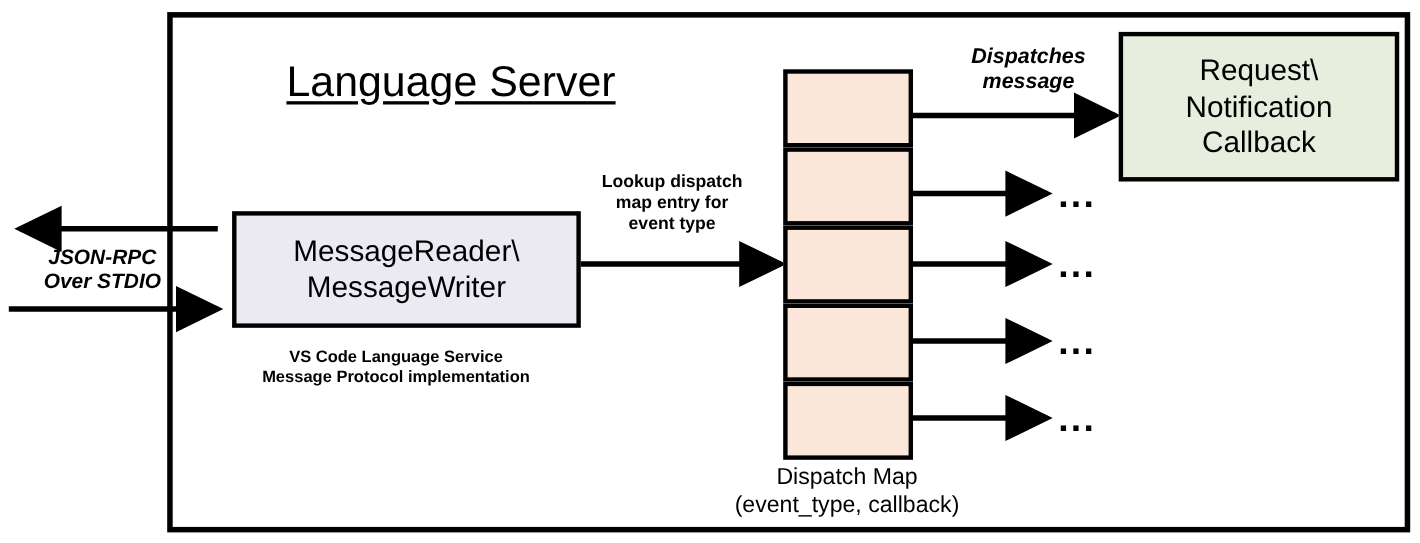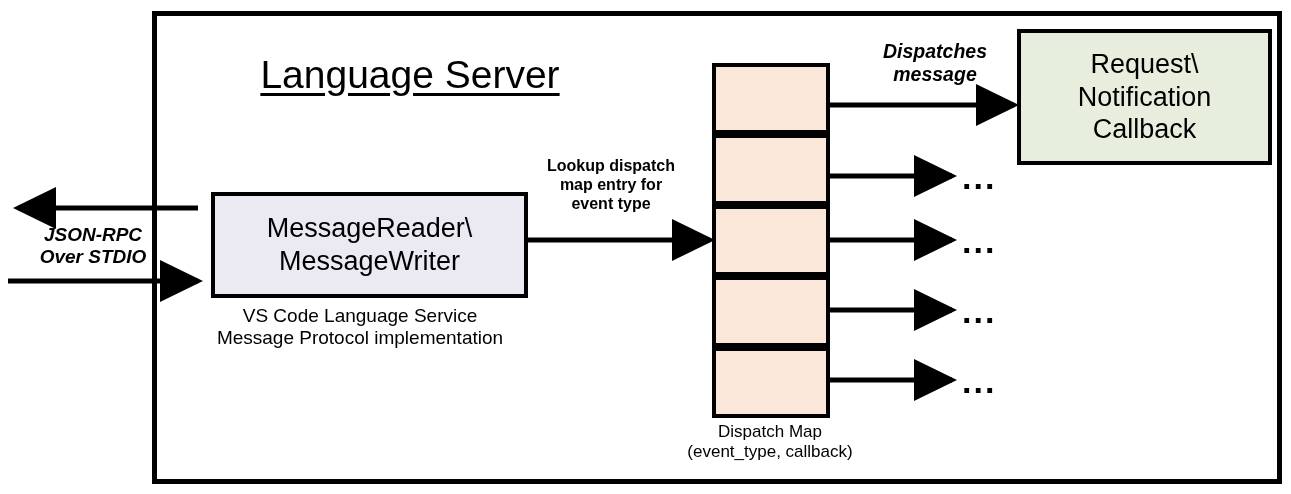--- a/index.html
+++ b/index.html
@@ -65,23 +65,24 @@
     margin-left: 10px;
   }
   #reader-box .label {
     font-size: 27px;
     text-align: center;
     line-height: 1.22;
     white-space: pre-line;
   }
   #reader-caption {
     left: 180px;
-    top: 305px;
+    top: 316px;
     width: 360px;
-    font-size: 19px;
+    font-size: 15px;
+    font-weight: bold;
   }
   
   #jsonrpc-label {
     left: 18px;
     top: 224px;
     width: 150px;
     font-size: 19px;
     font-style: italic;
     font-weight: bold;
   }
@@ -116,21 +117,21 @@
     width: 118px;
     height: 71px;
     background: #fbe7da;
     border: 4px solid #000000;
     box-sizing: border-box;
   }
   #map-caption {
     left: 650px;
     top: 422px;
     width: 240px;
-    font-size: 17px;
+    font-size: 21px;
   }
   
   #callback-box {
     position: absolute;
     left: 1017px;
     top: 29px;
     width: 255px;
     height: 136px;
     background: #e8eedd;
     border: 4px solid #000000;

